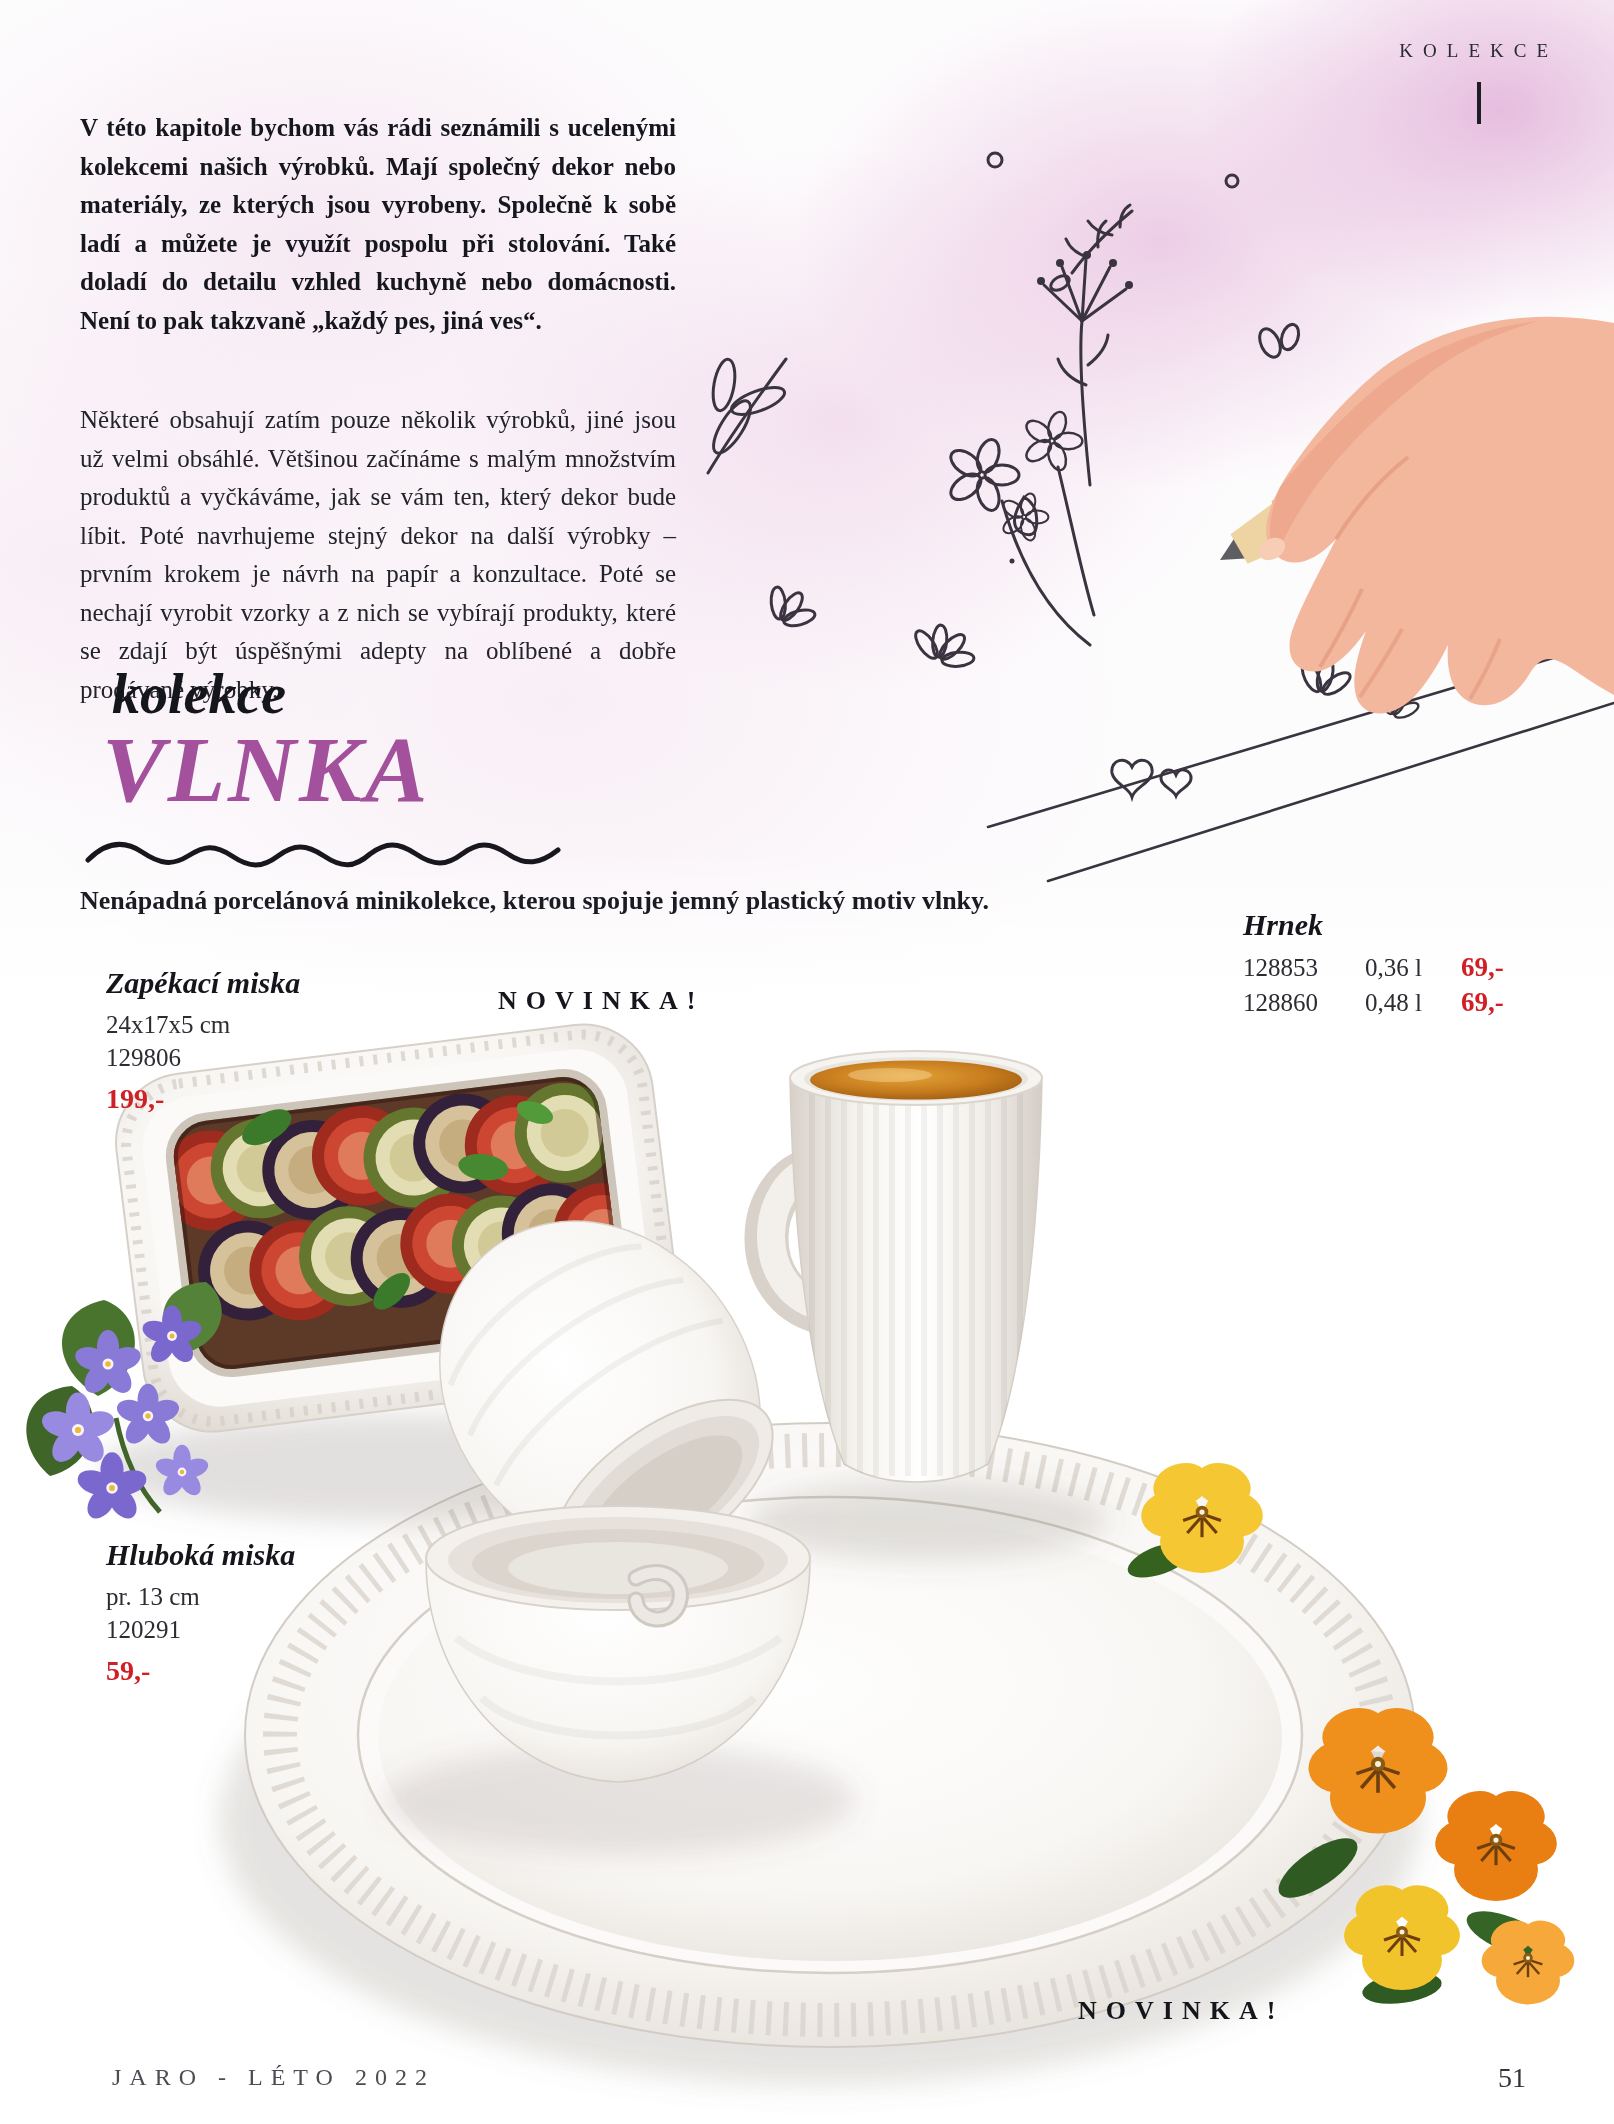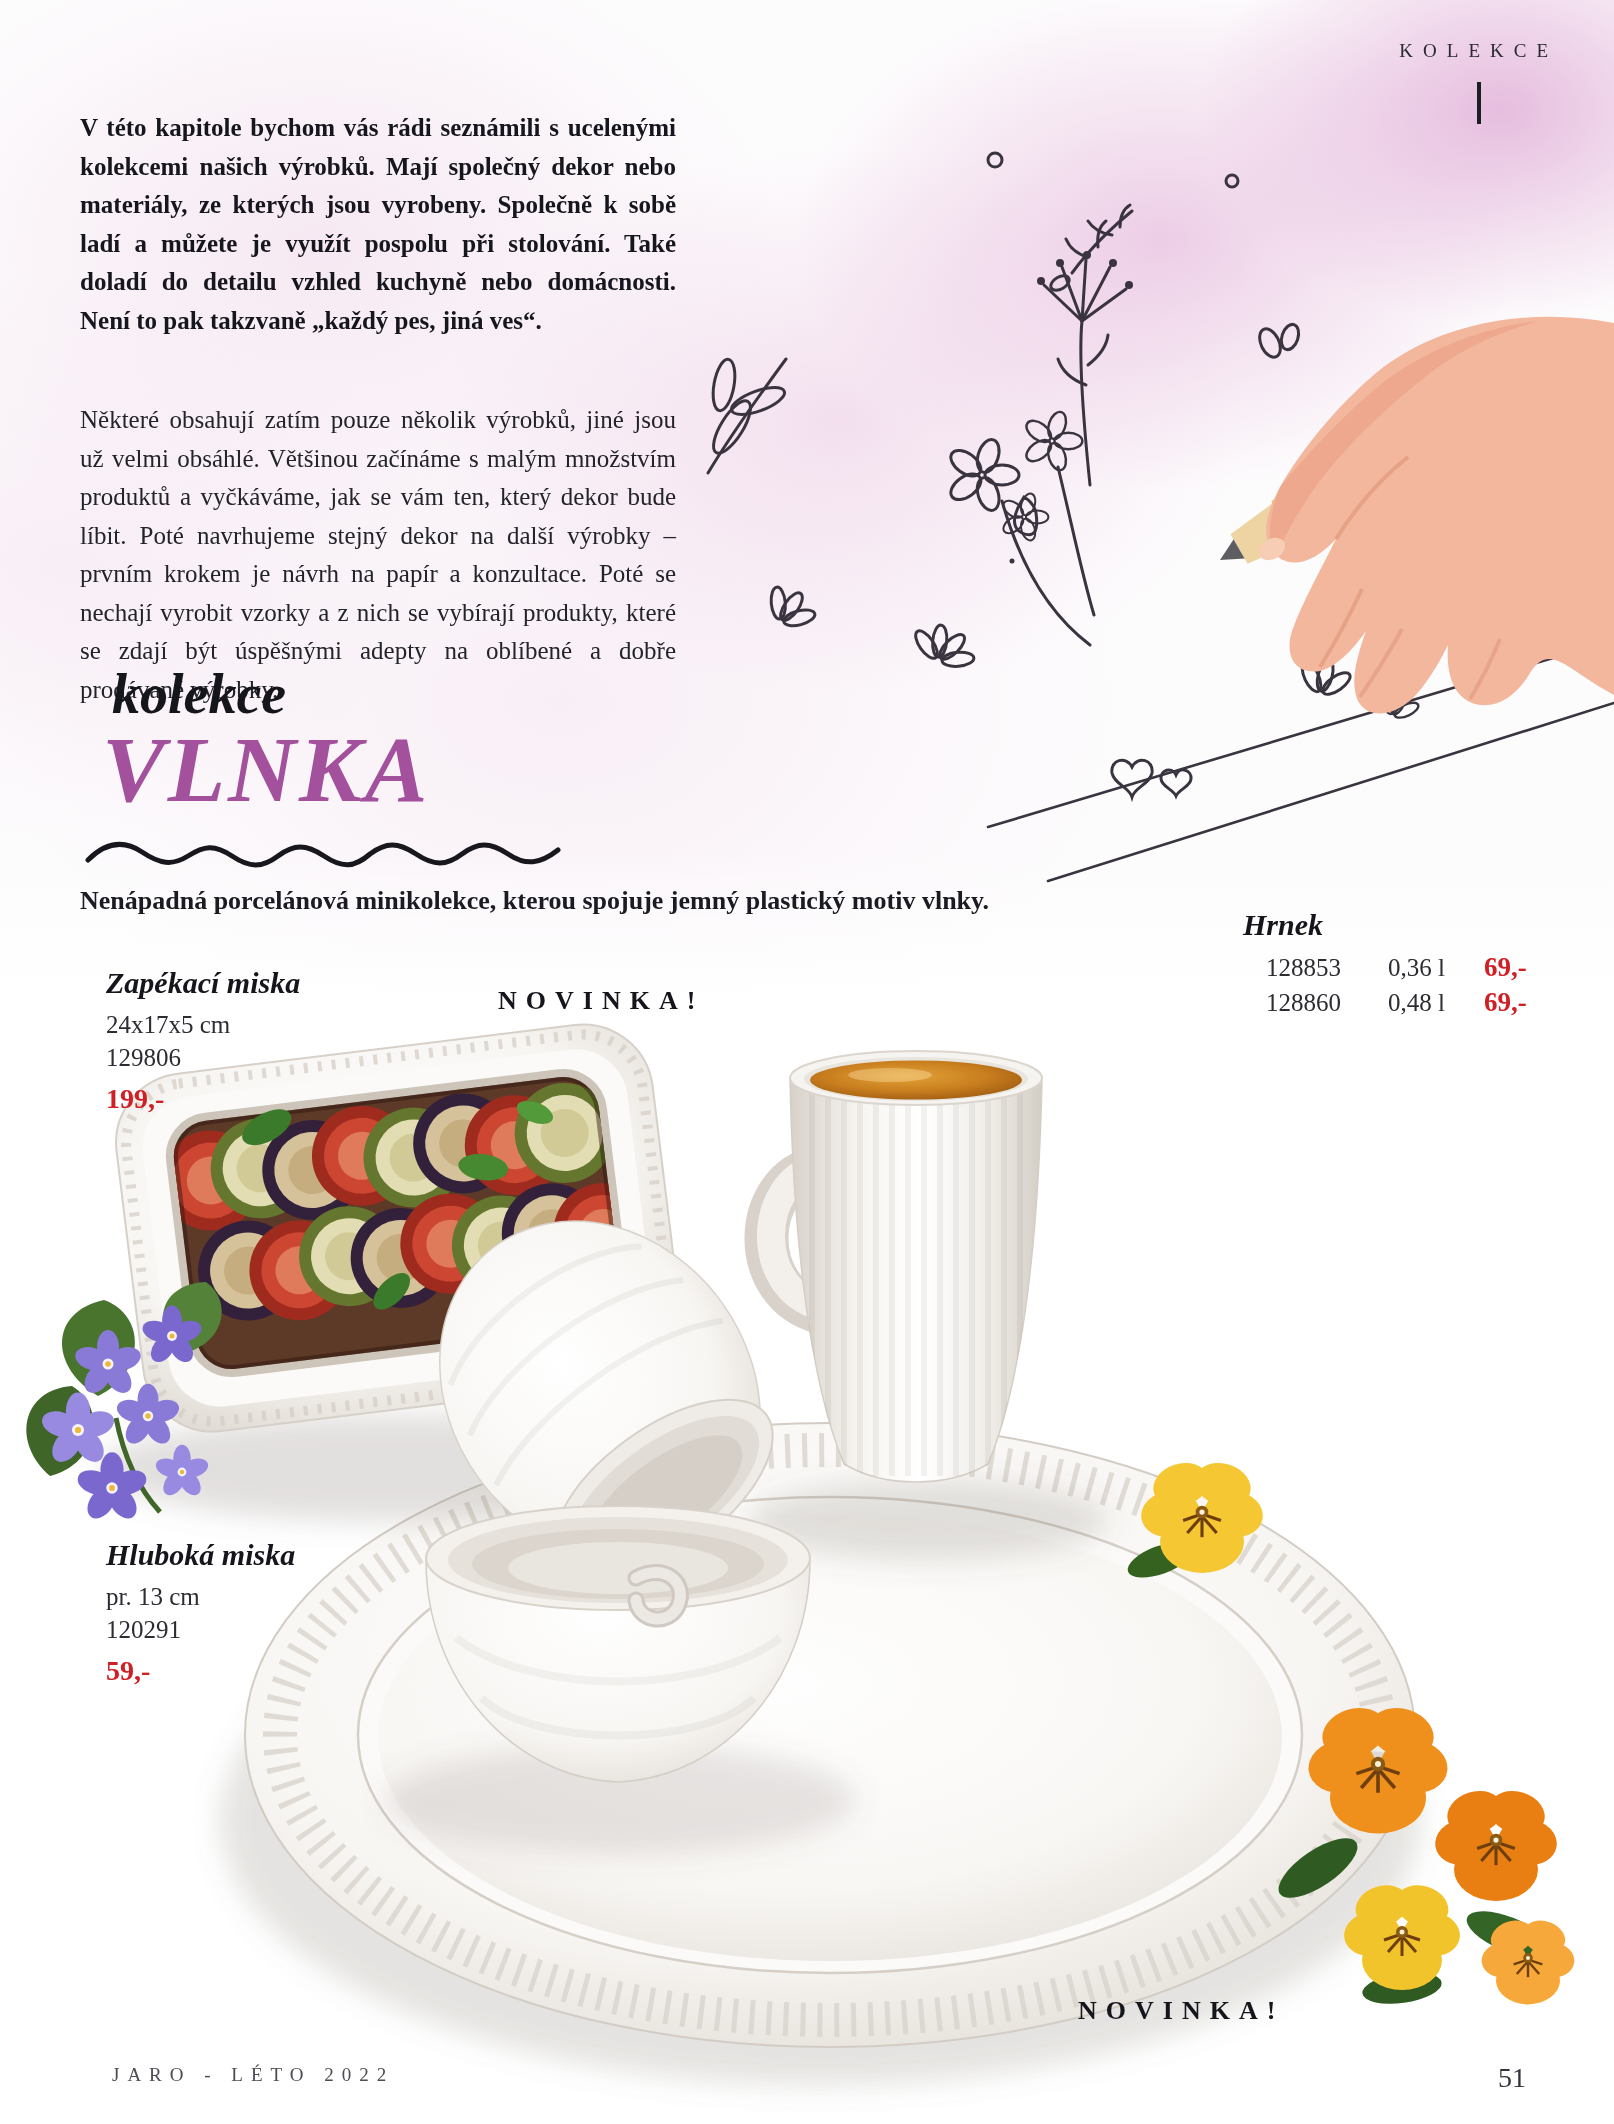--- a/index.html
+++ b/index.html
@@ -33,29 +33,29 @@
   
   .prod{z-index:6;}
   .pname{font-size:30px; font-style:italic; font-weight:700; color:#15151c; margin:0 0 8px 0;}
   .pdetail{font-size:25px; line-height:33px; color:#2c2c33;}
   .pprice{font-size:28px; font-weight:700; color:#cf2026; margin-top:9px;}
   .prod-zapekaci{left:106px; top:966px;}
   .prod-hluboka{left:106px; top:1538px;}
   .prod-ovalny{left:106px; top:1850px;}
   .prod-hrnek{left:1243px; top:908px;}
   .hrnek-row{display:flex; font-size:25px; color:#2c2c33; line-height:35px;}
-  .hrnek-code{width:122px;margin-left:23px;}
+  .hrnek-code{width:122px;}
   .hrnek-vol{width:96px;}
   .hrnek-price{font-weight:700; color:#cf2026; font-size:27px;}
   
   .novinka{font-size:26px; font-weight:700; letter-spacing:9px; color:#15151c;}
   .novinka-top{left:498px; top:986px;}
   .novinka-bottom{left:1078px; top:1996px;}
   
-  .footer-season{left:112px; top:2064px; font-size:19px; letter-spacing:8px; color:#4c4c55;}
+  .footer-season{left:112px; top:2064px; font-size:24px; letter-spacing:8px; color:#4c4c55;}
   .footer-page{left:1498px; top:2062px; font-size:28px; color:#33333b;}
   svg.layer{position:absolute; z-index:1;}
 </style>
 </head>
 <body>
 
 <div class="page">
 
   <svg class="layer" style="left:620px; top:55px;" width="994" height="850" viewBox="0 0 994 850">
     <g fill="none" stroke="#39343f" stroke-width="3" stroke-linecap="round">

